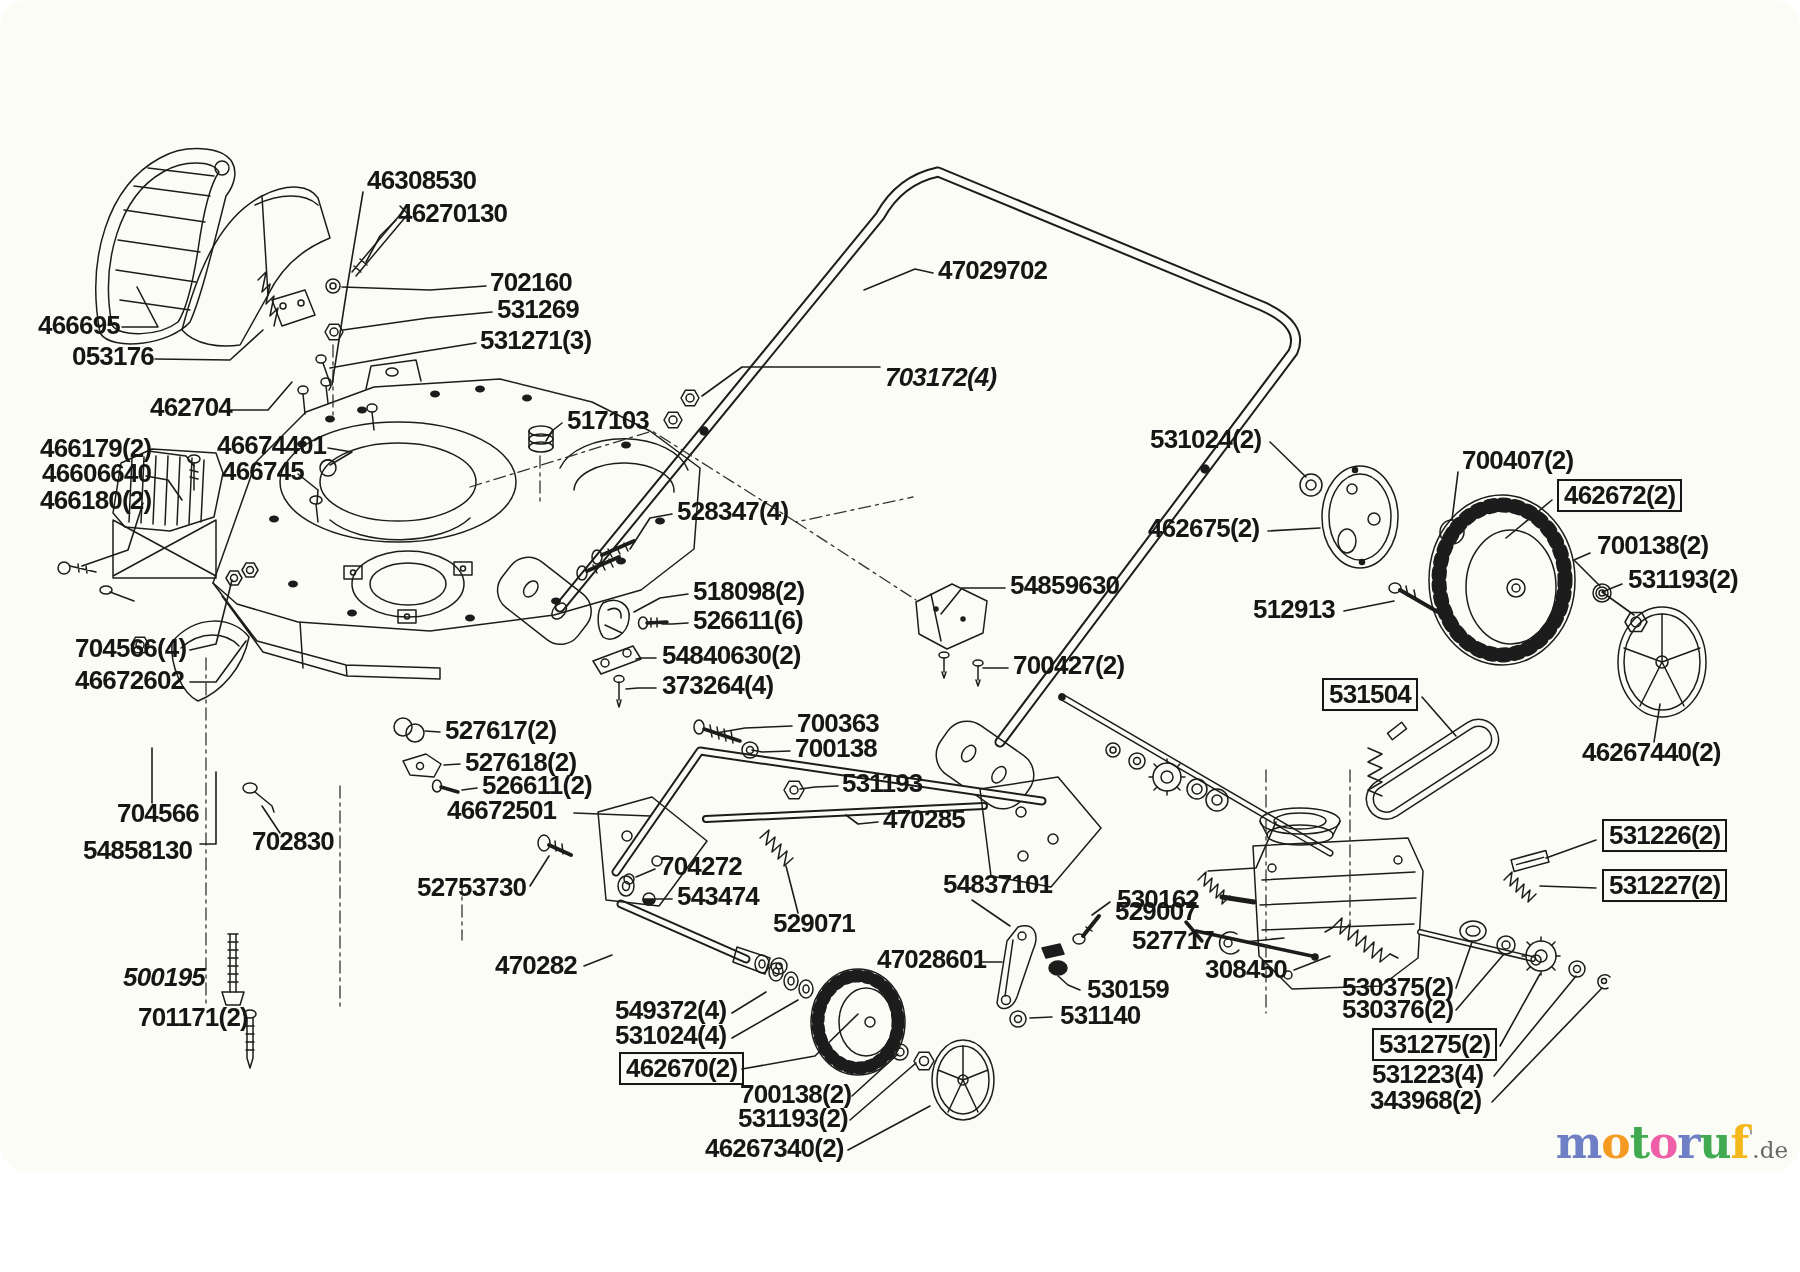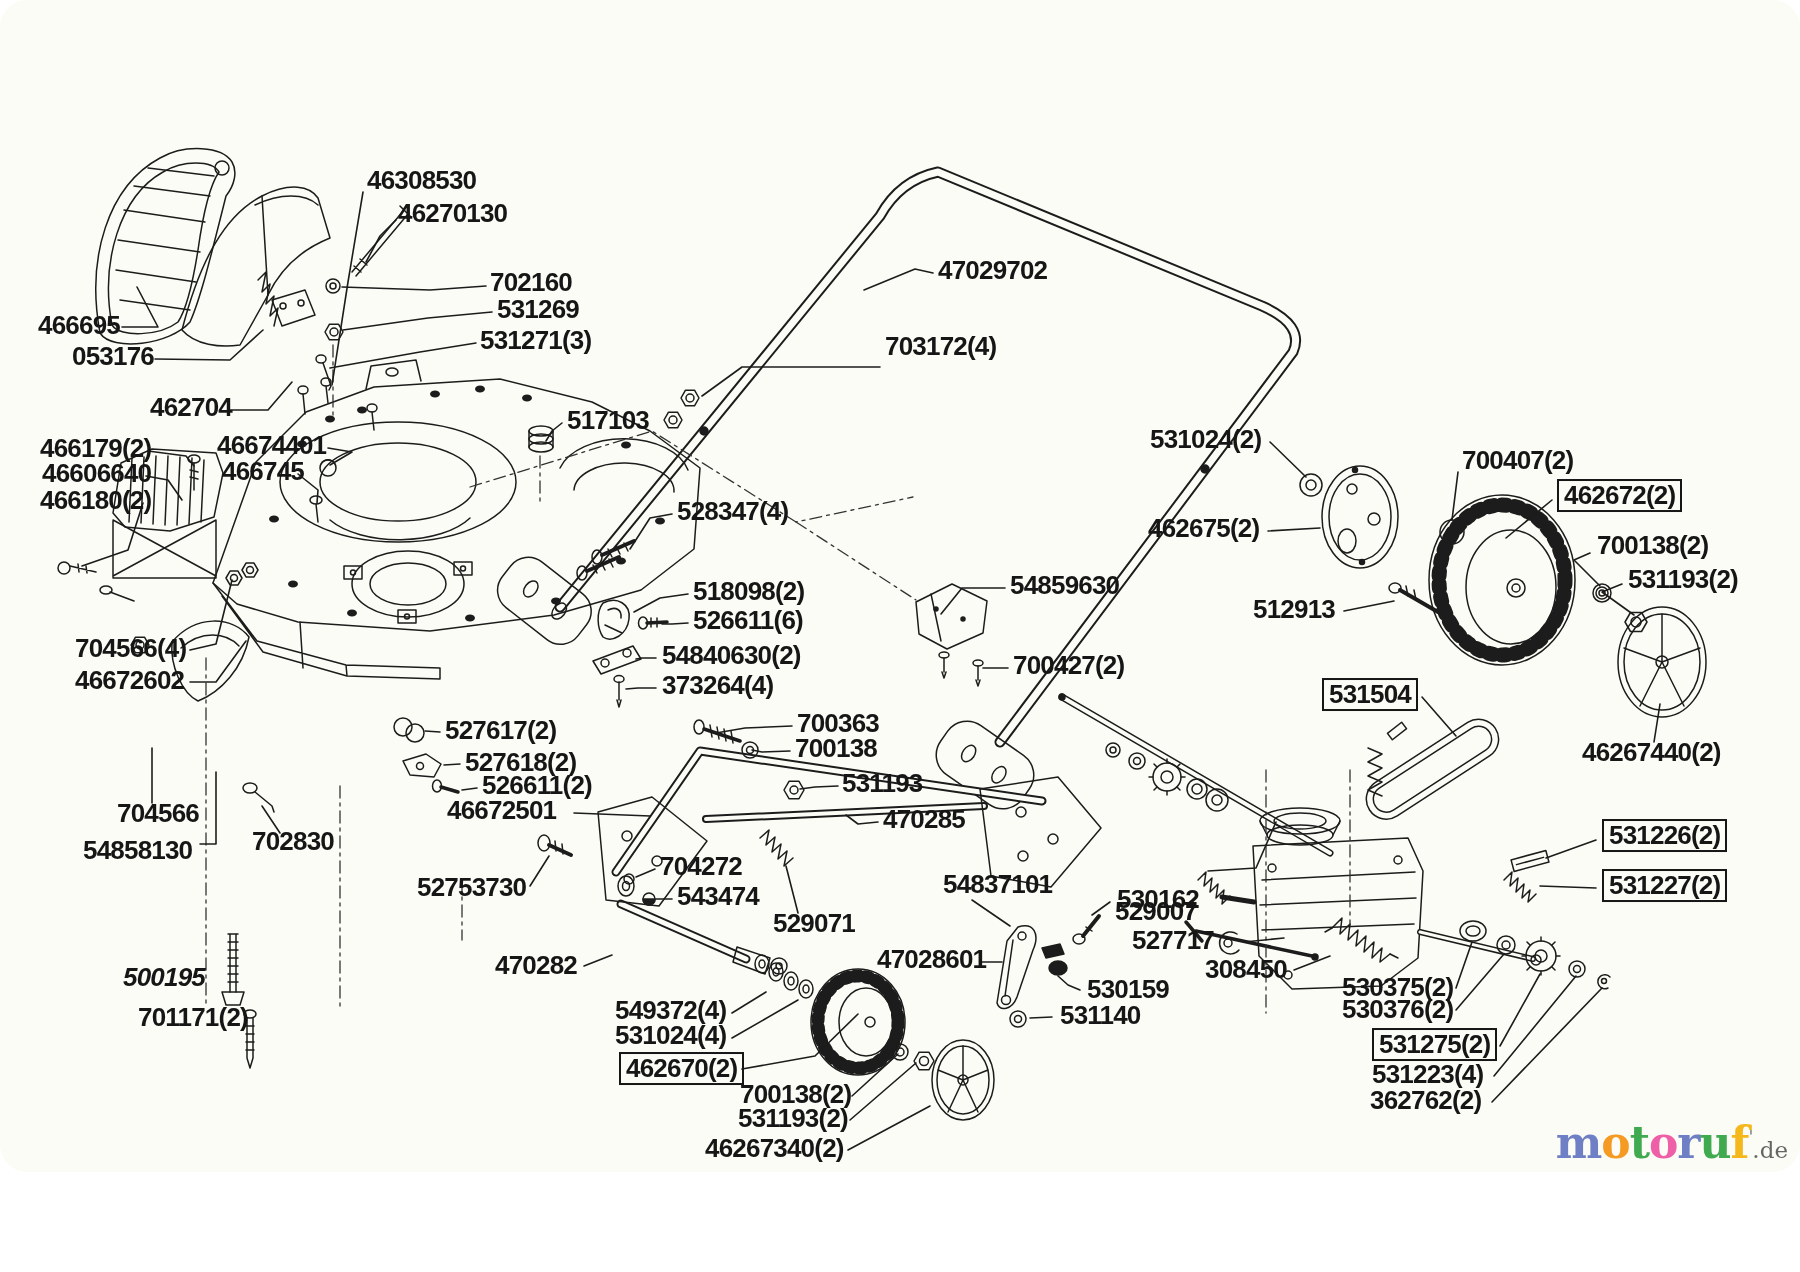--- a/index.html
+++ b/index.html
@@ -487,21 +487,21 @@
       <div class="part-label" style="left: 150px; top: 409px;">462704</div>
       <div class="part-label" style="left: 40px; top: 450px;">466179(2)</div>
       <div class="part-label" style="left: 42px; top: 475px;">46606640</div>
       <div class="part-label" style="left: 40px; top: 502px;">466180(2)</div>
       <div class="part-label" style="left: 217px; top: 447px;">46674401</div>
       <div class="part-label" style="left: 222px; top: 473px;">466745</div>
       <div class="part-label" style="left: 75px; top: 650px;">704566(4)</div>
       <div class="part-label" style="left: 75px; top: 682px;">46672602</div>
       <div class="part-label" style="left: 567px; top: 422px;">517103</div>
       <div class="part-label" style="left: 938px; top: 272px;">47029702</div>
-      <div class="part-label" style="left: 885px; top: 348px;">703172(4)</div>
+      <div class="part-label" style="left: 885px; top: 379px; font-style: italic;">703172(4)</div>
       <div class="part-label" style="left: 677px; top: 513px;">528347(4)</div>
       <div class="part-label" style="left: 693px; top: 593px;">518098(2)</div>
       <div class="part-label" style="left: 693px; top: 622px;">526611(6)</div>
       <div class="part-label" style="left: 662px; top: 657px;">54840630(2)</div>
       <div class="part-label" style="left: 662px; top: 687px;">373264(4)</div>
       <div class="part-label" style="left: 1010px; top: 587px;">54859630</div>
       <div class="part-label" style="left: 1013px; top: 667px;">700427(2)</div>
       <div class="part-label" style="left: 445px; top: 732px;">527617(2)</div>
       <div class="part-label" style="left: 465px; top: 764px;">527618(2)</div>
       <div class="part-label" style="left: 482px; top: 787px;">526611(2)</div>
@@ -531,21 +531,21 @@
       <div class="part-label" style="left: 1117px; top: 901px;">530162</div>
       <div class="part-label" style="left: 1087px; top: 991px;">530159</div>
       <div class="part-label" style="left: 1060px; top: 1017px;">531140</div>
       <div class="part-label" style="left: 1132px; top: 942px;">527717</div>
       <div class="part-label" style="left: 1205px; top: 971px;">308450</div>
       <div class="part-label" style="left: 1115px; top: 871px; margin-top: 42px;">529007</div>
       <div class="part-label" style="left: 1342px; top: 989px;">530375(2)</div>
       <div class="part-label" style="left: 1342px; top: 1011px; text-align: right;">530376(2)</div>
       <div class="part-label boxed" style="left: 1372px; top: 1046px;">531275(2)</div>
       <div class="part-label" style="left: 1372px; top: 1076px;">531223(4)</div>
-      <div class="part-label" style="left: 1370px; top: 1102px;">362762(2)</div>
+      <div class="part-label" style="left: 1370px; top: 1102px;">343968(2)</div>
       <div class="part-label" style="left: 1150px; top: 441px;">531024(2)</div>
       <div class="part-label" style="left: 1148px; top: 530px;">462675(2)</div>
       <div class="part-label" style="left: 1253px; top: 611px;">512913</div>
       <div class="part-label" style="left: 1462px; top: 462px;">700407(2)</div>
       <div class="part-label boxed" style="left: 1557px; top: 497px;">462672(2)</div>
       <div class="part-label" style="left: 1597px; top: 547px;">700138(2)</div>
       <div class="part-label" style="left: 1628px; top: 581px;">531193(2)</div>
       <div class="part-label" style="left: 1582px; top: 754px;">46267440(2)</div>
       <div class="part-label boxed" style="left: 1322px; top: 696px;">531504</div>
       <div class="part-label boxed" style="left: 1602px; top: 837px;">531226(2)</div>

